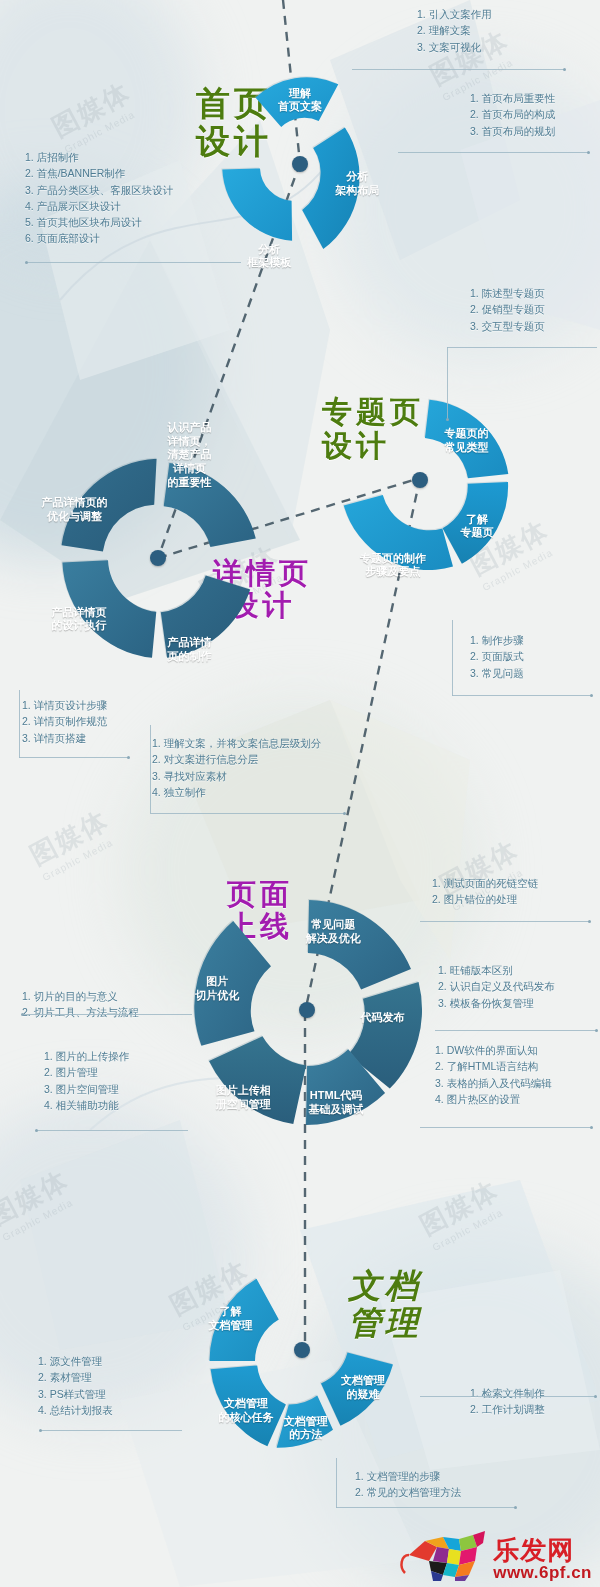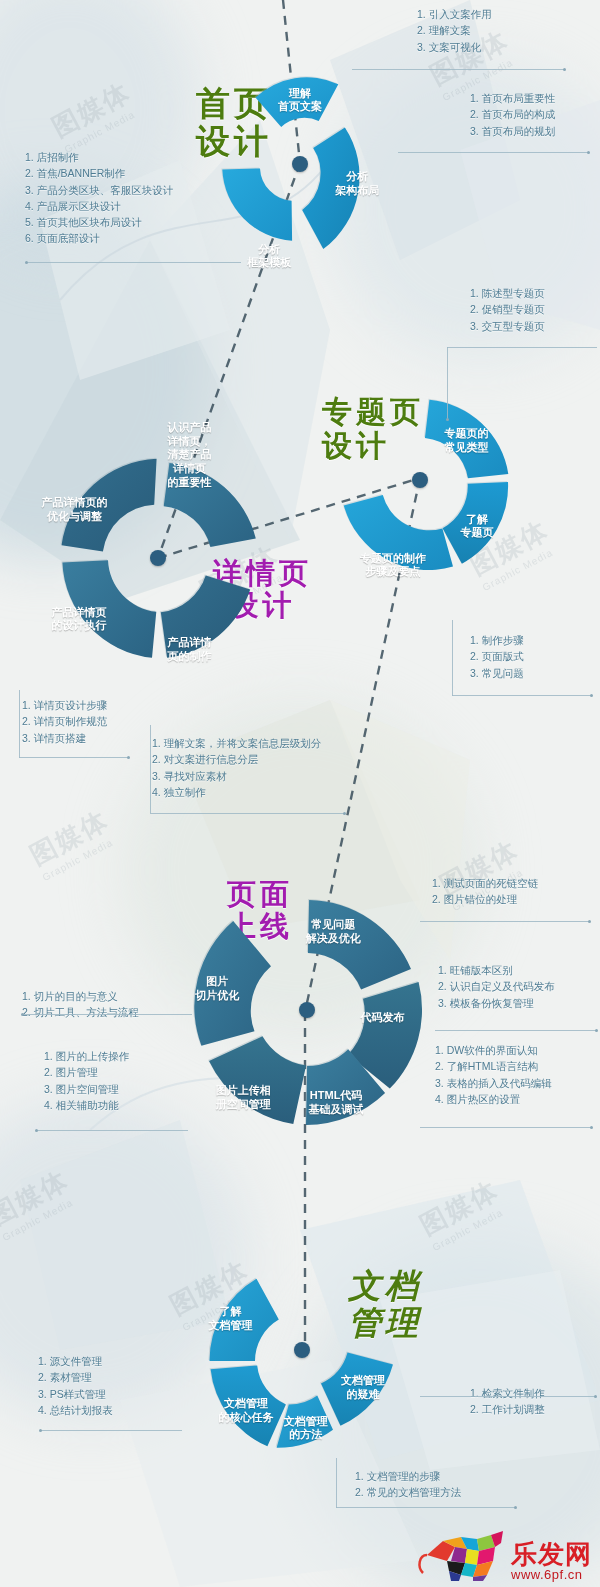--- a/index.html
+++ b/index.html
@@ -57,21 +57,21 @@
   .note div{text-shadow:0 1px 0 rgba(255,255,255,.6);}
   .rule{position:absolute;background:#9fb9c6;height:1px;opacity:.85;}
   .rule.v{width:1px;height:auto;}
   .tick{position:absolute;width:3px;height:3px;border-radius:50%;background:#8aa8b7;}
 
   
   .logo{position:absolute;right:8px;bottom:6px;display:flex;align-items:flex-end;gap:4px;}
   .logo-text{display:flex;flex-direction:column;align-items:flex-start;line-height:1;}
   .logo-cn{font-size:26px;font-weight:bold;color:#d81f26;letter-spacing:1px;
            font-family:"Liberation Serif","DejaVu Serif",serif;}
-  .logo-url{font-size:13px;font-weight:normal;color:#c2181f;letter-spacing:.5px;}
+  .logo-url{font-size:17px;font-weight:bold;color:#c2181f;letter-spacing:.5px;}
 </style>
 </head>
 <body>
 
 <div id="stage">
 
   <div>
     <div class="bg-wash" style="left:-120px;top:180px;width:330px;height:380px;background:rgba(176,200,212,.45);"></div>
     <div class="bg-wash" style="left:-60px;top:-40px;width:260px;height:300px;background:rgba(205,220,228,.5);"></div>
     <div class="bg-wash" style="left:330px;top:60px;width:300px;height:300px;background:rgba(210,224,230,.45);"></div>

